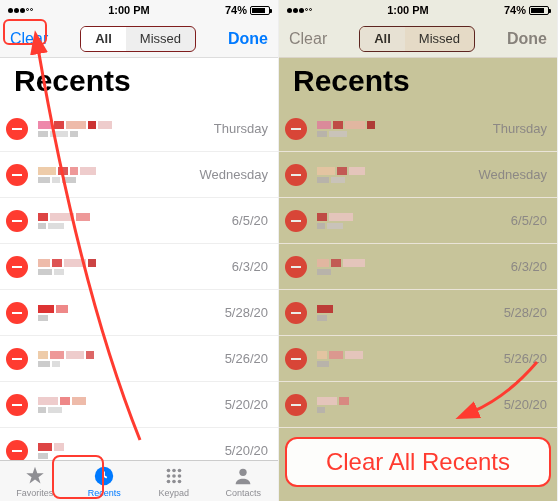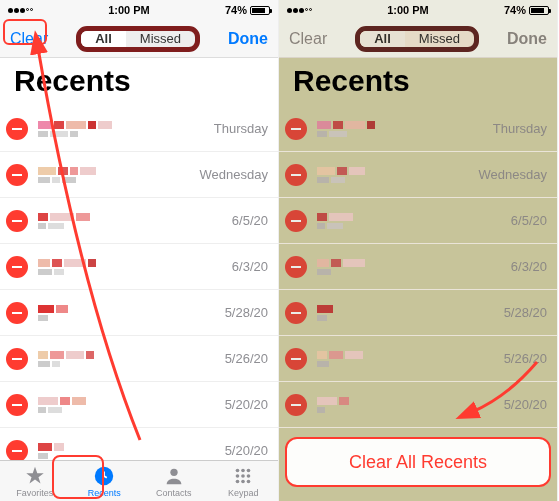--- a/index.html
+++ b/index.html
@@ -11,21 +11,21 @@
 .status .sig{display:flex;gap:1px}
 .status .dot{width:5px;height:5px;border-radius:50%;background:#000}
 .status .dot.e{background:transparent;border:1px solid #000;width:3px;height:3px}
 .status .batt{display:flex;align-items:center;gap:3px}
 .status .bico{width:20px;height:9px;border:1px solid #000;border-radius:2px;position:relative}
 .status .bico::after{content:'';position:absolute;right:-3px;top:2px;width:2px;height:4px;background:#000;border-radius:0 1px 1px 0}
 .status .bico::before{content:'';position:absolute;left:1px;top:1px;bottom:1px;width:70%;background:#000}
 .nav{height:38px;background:#f7f7f7;display:flex;align-items:center;justify-content:space-between;padding:0 10px;border-bottom:1px solid #ddd}
 .nav .btn{color:#007aff;font-size:16px}
 .nav .btn.bold{font-weight:600}
-.seg{display:flex;border:5px solid #7f1d1d;border-radius:11px;overflow:hidden;height:26px}
+.seg{display:flex;border:1px solid #7f1d1d;border-radius:6px;overflow:hidden;height:26px}
 .seg div{padding:0 14px;font-size:13px;display:flex;align-items:center;color:#333}
 .seg div.active{background:#fff;font-weight:600}
 .seg{background:#eee}
 .header{padding:6px 14px 8px}
 .header h1{font-size:30px;font-weight:800}
 .list{flex:1;overflow:hidden}
 .row{height:46px;border-bottom:1px solid #eee;display:flex;align-items:center;padding:0 10px 0 6px;gap:10px}
 .del{width:22px;height:22px;border-radius:50%;background:#ff3b30;display:flex;align-items:center;justify-content:center;flex:none}
 .del::before{content:'';width:10px;height:2px;background:#fff}
 .info{flex:1;display:flex;flex-direction:column;gap:2px;overflow:hidden}
@@ -33,21 +33,21 @@
 .pix span{height:8px}
 .pix.sub span{height:6px}
 .date{color:#8e8e93;font-size:13px;white-space:nowrap}
 .tabbar{height:41px;background:#f7f7f7;border-top:1px solid #ccc;display:flex}
 .tab{flex:1;display:flex;flex-direction:column;align-items:center;justify-content:center;gap:1px;color:#8e8e93;font-size:9px}
 .tab.active{color:#007aff}
 .tab .ico{width:24px;height:22px;display:flex;align-items:center;justify-content:center}
 .clearhl{position:absolute;left:3px;top:19px;width:44px;height:26px;border:2px solid #ff3b30;border-radius:6px;z-index:5;pointer-events:none}
 .tabhl{position:absolute;left:52px;bottom:2px;width:52px;height:44px;border:2px solid #ff3b30;border-radius:8px;z-index:5;pointer-events:none}
 .sheet{position:absolute;left:6px;right:6px;bottom:6px;z-index:10}
-.sheet .opt{background:rgba(255,255,255,.96);height:50px;display:flex;align-items:center;justify-content:center;font-size:18px;border-radius:12px;margin-bottom:8px}
+.sheet .opt{background:rgba(255,255,255,.96);height:50px;display:flex;align-items:center;justify-content:center;font-size:24px;border-radius:12px;margin-bottom:8px}
 .sheet .danger{color:#ff3b30;border:2px solid #ff3b30}
 .sheet .cancel{color:#007aff;font-weight:600}
 .arrow{position:absolute;z-index:6;pointer-events:none}
 .arrow svg{overflow:visible}
 </style>
 </head>
 <body>
 
 <div class="phone">
   <div class="clearhl"></div>
@@ -217,46 +217,46 @@
         <span>Favorites</span>
       </div>
     <div class="tab active">
         <div class="ico">
           <svg width="22" height="22" viewBox="0 0 24 24">
             <circle cx="12" cy="12" r="10" fill="currentColor"></circle>
             <path stroke="#fff" stroke-width="2" fill="none" d="M12 7v5l3 2"></path>
           </svg>
         </div>
         <span>Recents</span>
-      </div>
-    <div class="tab">
-        <div class="ico">
-          <svg width="22" height="22" viewBox="0 0 24 24">
-            <circle cx="12" cy="8" r="4" fill="currentColor"></circle>
-            <path fill="currentColor" d="M4 21c0-4 4-6 8-6s8 2 8 6z"></path>
-          </svg>
-        </div>
-        <span>Contacts</span>
       </div>
     <div class="tab">
         <div class="ico">
           <svg width="22" height="22" viewBox="0 0 24 24" fill="currentColor">
             <circle cx="6" cy="6" r="2"></circle>
             <circle cx="12" cy="6" r="2"></circle>
             <circle cx="18" cy="6" r="2"></circle>
             <circle cx="6" cy="12" r="2"></circle>
             <circle cx="12" cy="12" r="2"></circle>
             <circle cx="18" cy="12" r="2"></circle>
             <circle cx="6" cy="18" r="2"></circle>
             <circle cx="12" cy="18" r="2"></circle>
             <circle cx="18" cy="18" r="2"></circle>
           </svg>
         </div>
         <span>Keypad</span>
       </div>
+    <div class="tab">
+        <div class="ico">
+          <svg width="22" height="22" viewBox="0 0 24 24">
+            <circle cx="12" cy="8" r="4" fill="currentColor"></circle>
+            <path fill="currentColor" d="M4 21c0-4 4-6 8-6s8 2 8 6z"></path>
+          </svg>
+        </div>
+        <span>Contacts</span>
+      </div>
   </div>
 
   <div class="arrow" style="left:30px;top:40px">
     <svg width="140" height="420">
         <defs>
           <marker id="ah1" markerWidth="10" markerHeight="10" refX="2" refY="3" orient="auto">
             <path d="M0,0 L0,6 L8,3 z" fill="#ff3b30"></path>
           </marker>
         </defs>
         <path d="M110,400 Q50,250 8,8" stroke="#ff3b30" stroke-width="3" fill="none" marker-end="url(#ah1)"></path>

